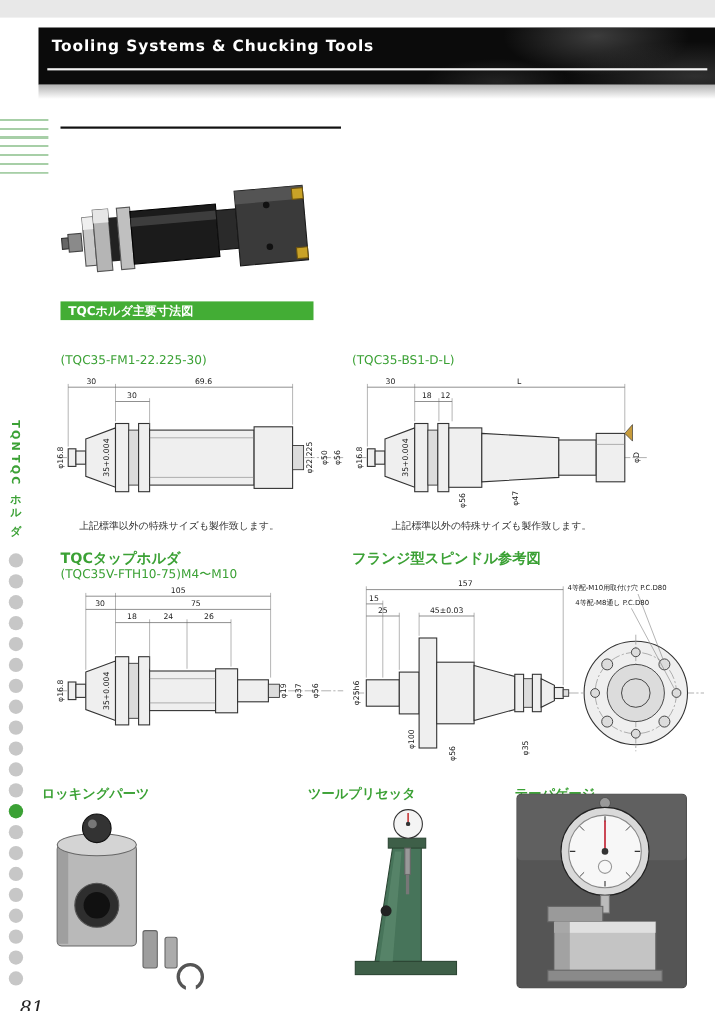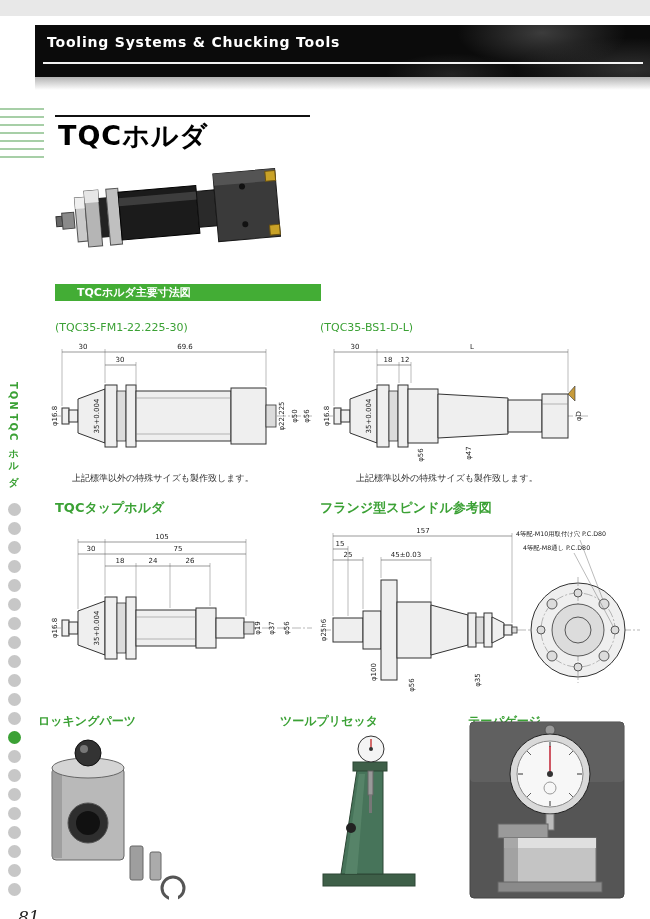--- a/index.html
+++ b/index.html
@@ -14,22 +14,22 @@
   .header-title { position:absolute; left:12px; top:9px; color:#ffffff; font-size:14px; font-weight:bold; letter-spacing:0.8px; }
   .header-underline { position:absolute; left:8px; top:37px; width:600px; height:2px; background:#ffffff; opacity:.95; }
   .header-shadow { position:absolute; left:35px; top:61px; width:615px; height:13px; background:linear-gradient(#b3b3b3,#ffffff); }
 
   
   .corner-stripes { position:absolute; left:0; top:92px; width:44px; height:50px;
     background:repeating-linear-gradient(180deg, #a7cfa7 0 2px, rgba(0,0,0,0) 2px 8px); }
   .title-rule { position:absolute; left:55px; top:99px; width:255px; height:2px; background:#111111; }
   .page-title { position:absolute; left:58px; top:102px; font-size:27px; font-weight:bold; color:#000; letter-spacing:1px; }
 
-  .section-bar { position:absolute; left:55px; top:268px; width:266px; height:17px; background:#43ad35;
-    color:#ffffff; font-size:11px; font-weight:bold; line-height:17px; padding-left:22px; box-sizing:border-box; }
+  .section-bar { position:absolute; left:55px; top:258px; width:230px; height:17px; background:#43ad35;
+    color:#ffffff; font-size:11px; font-weight:bold; line-height:17px; padding-left:7px; box-sizing:border-box; }
 
   .dwg-title { position:absolute; color:#3ba135; font-weight:bold; font-size:13px; white-space:nowrap; }
   .dwg-sub { position:absolute; color:#3ba135; font-size:11px; white-space:nowrap; }
   .dwg-caption { position:absolute; color:#333333; font-size:9px; white-space:nowrap; }
 
   .prod-title { position:absolute; color:#3ba135; font-weight:bold; font-size:12px; white-space:nowrap; }
   .prod-caption { position:absolute; color:#333333; font-size:9px; width:112px; line-height:1.5; }
 
   .sidebar-label { position:absolute; left:6px; top:366px; writing-mode:vertical-rl; color:#3ba135;
     font-weight:bold; font-size:10px; letter-spacing:2px; }
@@ -56,21 +56,20 @@
 
   <div class="header-bar">
     <div class="header-gloss"></div>
     <span class="header-title">Tooling Systems &amp; Chucking Tools</span>
     <div class="header-underline"></div>
   </div>
   <div class="header-shadow"></div>
 
   <div class="corner-stripes"></div>
   <div class="title-rule"></div>
-  <div class="page-title">TQCホルダ</div>
 
   <svg class="photo" style="left:52px;top:142px" width="255" height="108" viewBox="0 0 255 108">
     <g transform="rotate(-5 127 54)">
       <rect x="4" y="48" width="6" height="10" fill="#666" stroke="#333"></rect>
       <rect x="10" y="45" width="12" height="16" fill="#8a8a8a" stroke="#444"></rect>
       <rect x="24" y="31" width="10" height="44" fill="#c9c9c9" stroke="#555"></rect>
       <rect x="24" y="31" width="10" height="11" fill="#efefef"></rect>
       <rect x="34" y="25" width="14" height="56" fill="#b5b5b5" stroke="#555"></rect>
       <rect x="34" y="25" width="14" height="12" fill="#e6e6e6"></rect>
       <rect x="48" y="33" width="8" height="40" fill="#222"></rect>
@@ -162,20 +161,21 @@
     <text class="dim" x="49" y="78" transform="rotate(-90 49 78)" text-anchor="middle">35+0.004</text>
     <text class="dim" x="101" y="117" transform="rotate(-90 101 117)" text-anchor="middle">φ56</text>
     <text class="dim" x="149" y="115" transform="rotate(-90 149 115)" text-anchor="middle">φ47</text>
     <text class="dim" x="259" y="78" transform="rotate(-90 259 78)" text-anchor="middle">φD</text>
   </svg>
 
   <div class="dwg-caption" style="left:72px;top:456px">上記標準以外の特殊サイズも製作致します。</div>
   <div class="dwg-caption" style="left:356px;top:456px">上記標準以外の特殊サイズも製作致します。</div>
 
   <div class="dwg-title" style="left:55px;top:483px">TQCタップホルダ</div>
+  <div class="dwg-sub" style="left:55px;top:498px">(TQC35V-FTH10-75)M4〜M10</div>
 
   <div class="dwg-title" style="left:320px;top:483px">フランジ型スピンドル参考図</div>
 
   <svg class="dwg" style="left:50px;top:516px" width="265" height="152" viewBox="0 0 265 152">
     <line class="cl" x1="2" y1="96" x2="262" y2="96"></line>
     <g>
       <rect class="outline" x="12" y="88" width="7" height="16"></rect>
       <rect class="outline" x="19" y="90" width="9" height="12"></rect>
       <polygon class="outline" points="28,79 55,69 55,123 28,113"></polygon>
       <rect class="outline" x="55" y="65" width="12" height="62"></rect>

